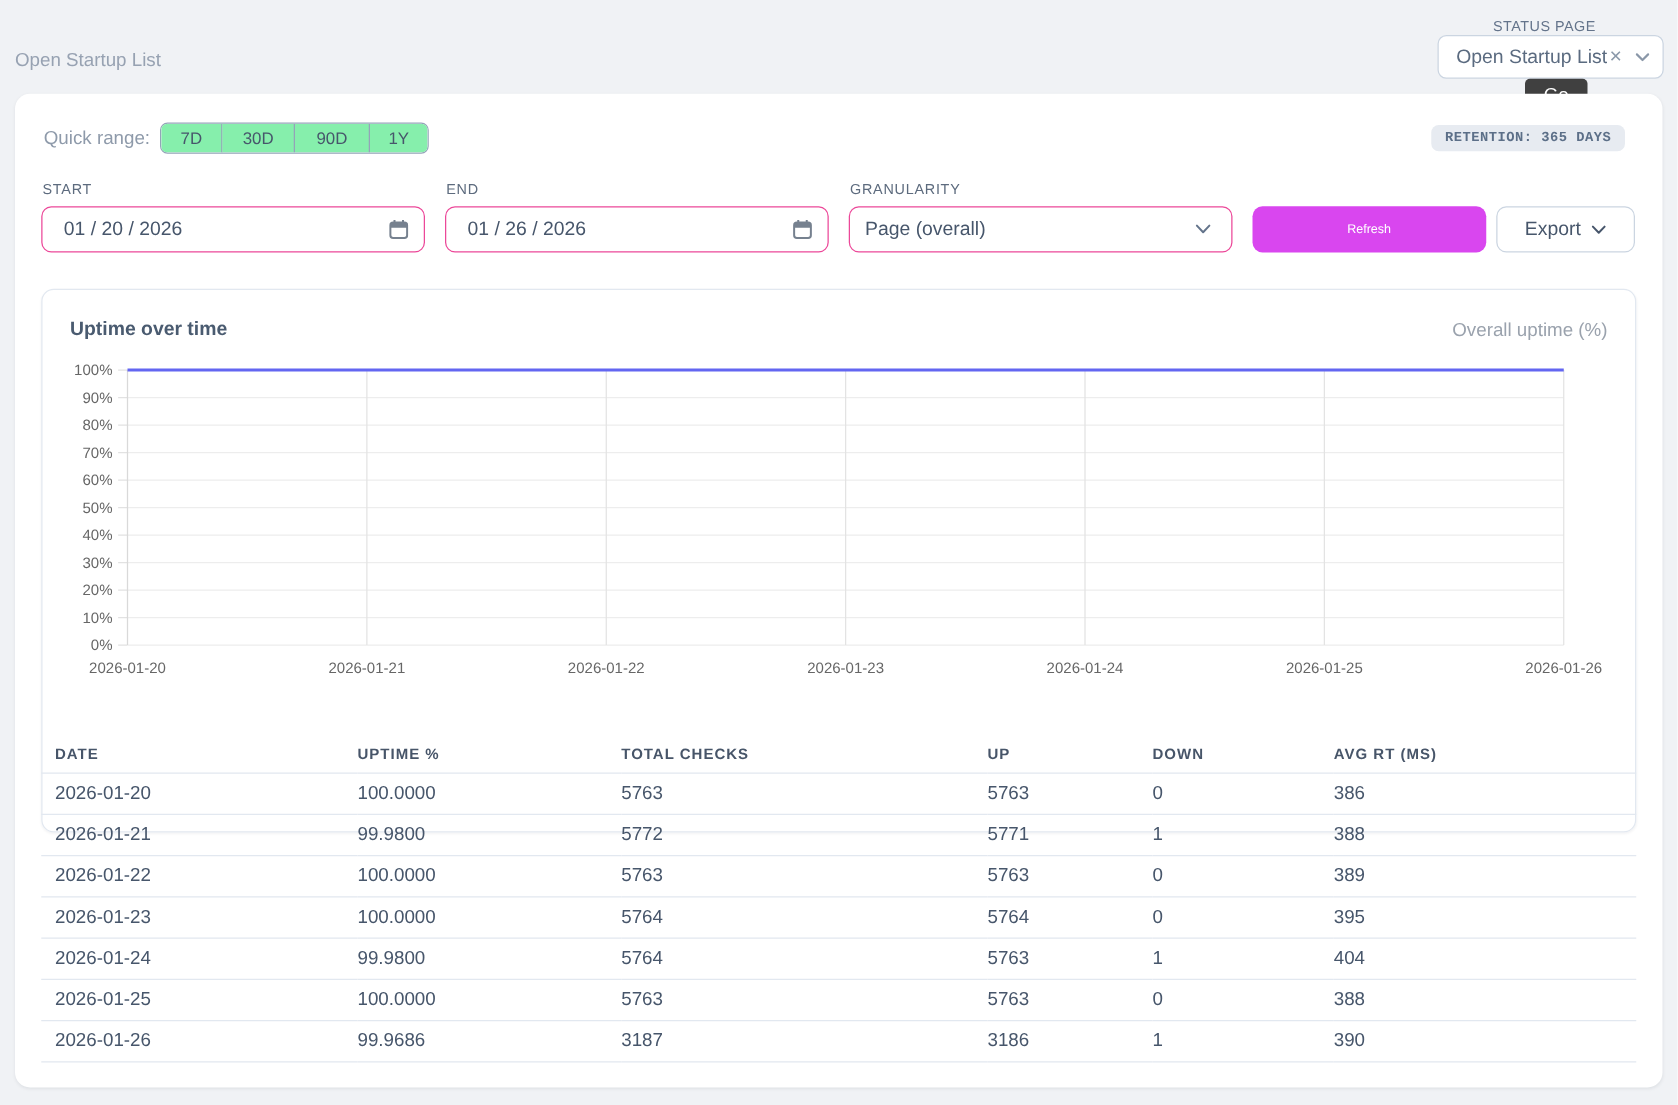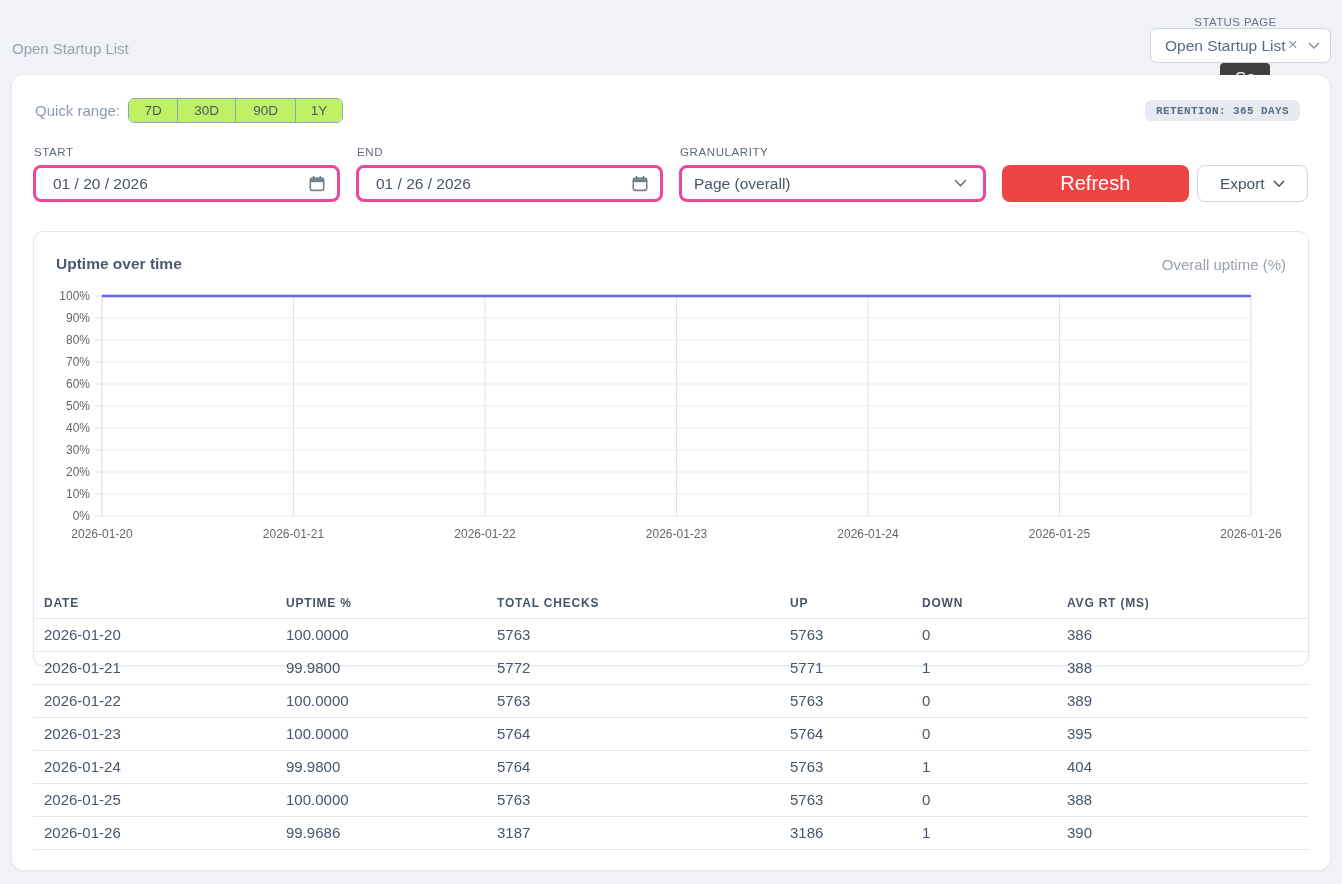--- a/index.html
+++ b/index.html
@@ -22,33 +22,33 @@
 .btn-go { width:50px; height:26px; margin-left:9px; background:#404040; color:#fff; border-radius:4px; font-size:15px; display:flex; align-items:center; justify-content:center; }
 .card {
   position:absolute; left:12px; top:75px; width:1318px; height:795px;
   background:#fff; border-radius:12px; box-shadow:0 1px 3px rgba(16,24,40,.08);
   padding:21px;
 }
 
 .qr-row { display:flex; align-items:center; height:27px; margin-top:1px; }
 .qr-label { font-size:15px; color:#8e9aaa; margin-left:2px; }
 .seg { display:flex; margin-left:8px; border:1px solid #94a3b8; border-radius:6px; overflow:hidden; height:25px; }
-.seg button { font-family:inherit; background:#bef264; border:none; border-right:1px solid #94a3b8; color:#47566b; font-size:13.5px; display:flex; align-items:center; justify-content:center; }
+.seg button { font-family:inherit; background:#86efac; border:none; border-right:1px solid #94a3b8; color:#47566b; font-size:13.5px; display:flex; align-items:center; justify-content:center; }
 .seg button:last-child { border-right:none; }
 .seg .b1 { width:49px; } .seg .b2 { width:58px; } .seg .b3 { width:60px; } .seg .b4 { width:46px; }
 .badge { margin-left:auto; margin-right:9px; background:#e7ebf1; color:#5c6f88; font-size:11px; font-weight:700; letter-spacing:0.4px; border-radius:6px; height:21px; display:flex; align-items:center; padding:0 11px;font-family:Liberation Mono, monospace; }
 
 .form-row { display:flex; margin-top:22px; align-items:flex-end; }
 .field { width:306.5px; margin-right:16.5px; }
 .field label { display:block; font-size:11.5px; color:#5d6b7e; letter-spacing:0.6px; margin-bottom:7px; margin-left:1px; }
-.inp { height:37px; border:3px solid #ec4899; border-radius:8px; background:#fff; display:flex; align-items:center; padding:0 12px 0 17px; font-size:15.5px; color:#47566b; }
+.inp { height:37px; border:1px solid #ec4899; border-radius:8px; background:#fff; display:flex; align-items:center; padding:0 12px 0 17px; font-size:15.5px; color:#47566b; }
 .inp .grow { flex:1; }
 .sel { padding-left:12px; }
 .btns { display:flex; width:306px; }
-.btn-refresh { width:208px; height:37px; background:#ef4444; border:none; border-radius:8px; color:#fff; font-size:20px; display:flex; align-items:center; justify-content:center; }
+.btn-refresh { width:208px; height:37px; background:#d946ef; border:none; border-radius:8px; color:#fff; font-size:10px; display:flex; align-items:center; justify-content:center; }
 .btn-export { width:124px; height:37px; margin-left:8px; background:#fff; border:1px solid #cbd5e1; border-radius:8px; color:#47566b; font-size:15.5px; display:flex; align-items:center; justify-content:center; }
 .btn-export .chev { margin-left:8px; }
 
 .chart-card { margin-top:29px; height:435px; border:1px solid #e2e8f0; border-radius:10px; box-shadow:0 1px 2px rgba(16,24,40,.05); padding:0 22px; position:relative; }
 .cc-head { display:flex; align-items:center; margin-top:22px; height:20px; }
 .cc-title { font-size:15.5px; font-weight:700; color:#4a5b70; }
 .cc-right { margin-left:auto; font-size:15px; color:#9aa2ad; }
 
 table.tbl { position:absolute; left:21px; top:513px; width:1276px; border-collapse:collapse; table-layout:fixed; }
 .tbl th, .tbl td { text-align:left; font-weight:400; padding:0; border-bottom:1px solid #e2e8f0; }

